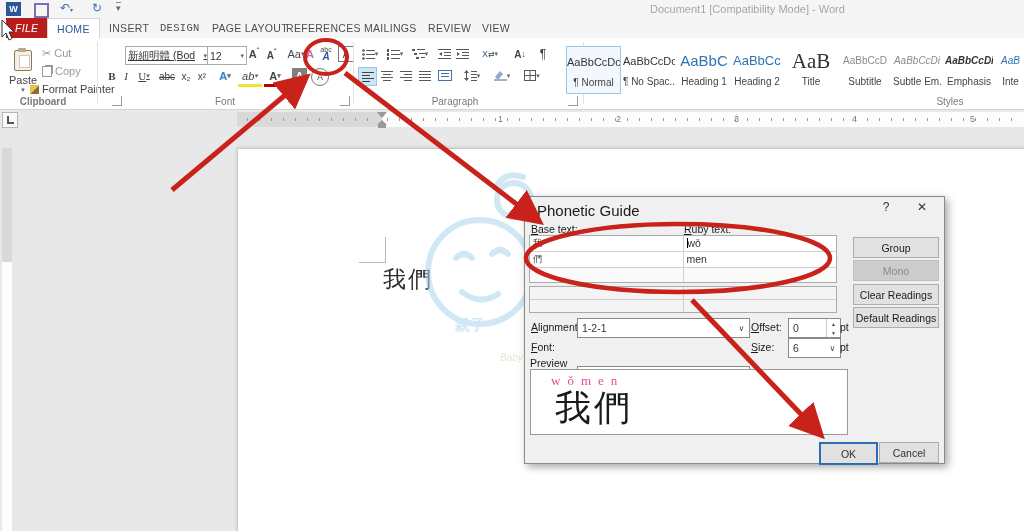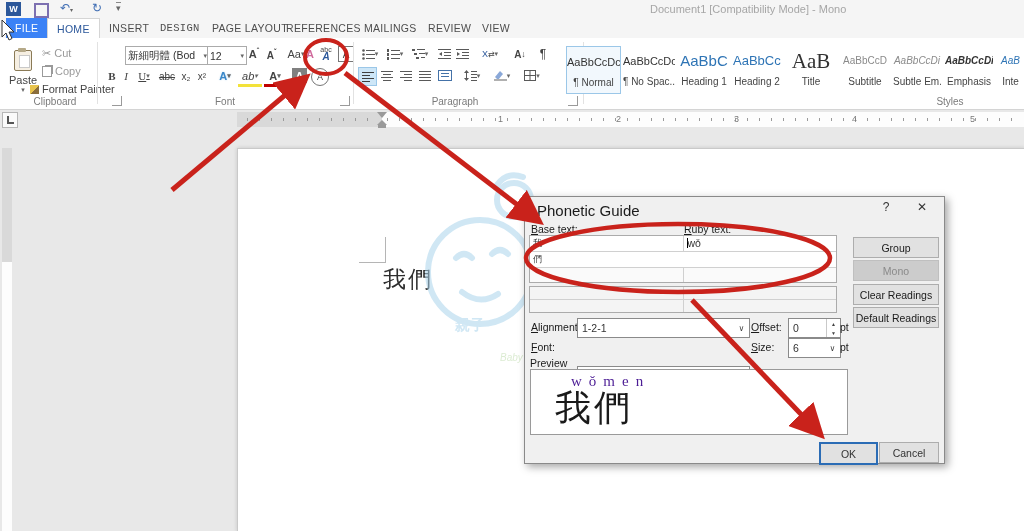--- a/index.html
+++ b/index.html
@@ -7,21 +7,21 @@
   #app{position:relative;width:1024px;height:531px;overflow:hidden;background:#e8e8e8;}
   .abs{position:absolute;}
   .ic{display:inline-flex;align-items:center;justify-content:center;}
   
   #titlebar{left:0;top:0;width:1024px;height:18px;background:#f5f5f5;}
   #titlebar .title{color:#a6a6a6;font-size:11px;}
   .qat-ic{color:#3f6db3;font-size:12px;line-height:12px;}
   
   #tabrow{left:0;top:18px;width:1024px;height:20px;background:#f5f5f5;}
   .tab{position:absolute;top:0;height:20px;display:flex;align-items:center;padding:0 9px;color:#4d4d4d;font-size:10.5px;letter-spacing:.3px;}
-  .tab.file{background:#3b82f6;color:#fff;}
+  .tab.file{background:#b91c1c;color:#fff;font-style:italic;}
   .tab.active{background:#fff;color:#2b579a;border:1px solid #d5d5d5;border-bottom:none;}
   
   #ribbon{left:0;top:38px;width:1024px;height:71px;background:#fff;border-bottom:1px solid #d4d4d4;}
   .gsep{position:absolute;top:4px;height:62px;width:1px;background:#e2e2e2;}
   .glabel{position:absolute;top:58px;font-size:10px;color:#7a7a7a;text-align:center;}
   .launcher{position:absolute;top:58px;width:9px;height:9px;border-right:1px solid #9a9a9a;border-bottom:1px solid #9a9a9a;}
   .rbtn{position:absolute;display:flex;align-items:center;justify-content:center;color:#444;}
   .combo{position:absolute;height:17px;background:#fff;border:1px solid #ababab;display:flex;align-items:center;font-size:10.5px;padding:0 2px;justify-content:space-between;}
   .car{font-size:7px;color:#666;}
   .sel{background:#cde6f7;border:1px solid #9bc7e8;}
@@ -51,42 +51,42 @@
   .rrow:last-child{border-bottom:none;}
   .rcell{width:151px;border-right:1px solid #d0d0d0;padding:1px 3px;font-size:10.5px;overflow:hidden;white-space:nowrap;}
   .rcell:last-child{border-right:none;}
   .dbtn{position:absolute;left:328px;width:84px;height:19px;background:#e1e1e1;border:1px solid #adadad;display:flex;align-items:center;justify-content:center;font-size:10.5px;color:#1a1a1a;}
   .dbtn.disabled{background:#cccccc;border-color:#bfbfbf;color:#8a8a8a;}
   .dcombo{position:absolute;height:18px;background:#fff;border:1px solid #8a8a8a;display:flex;align-items:center;justify-content:space-between;font-size:10.5px;padding:0 0 0 4px;}
   .dd{width:15px;height:100%;display:flex;align-items:center;justify-content:center;font-size:8px;color:#444;}
   .spin{width:14px;height:100%;display:flex;flex-direction:column;}
   .spin span{flex:1;display:flex;align-items:center;justify-content:center;font-size:5px;color:#444;border-left:1px solid #c9c9c9;}
   #preview-box{position:absolute;left:5px;top:172px;width:316px;height:64px;background:#fff;border:1px solid #9a9a9a;}
-  #pv-ruby{position:absolute;left:40px;top:3px;font-family:"Liberation Serif","DejaVu Serif",serif;font-size:15px;letter-spacing:7px;color:#4c1d95;}
+  #pv-ruby{position:absolute;left:20px;top:3px;font-family:"Liberation Serif","DejaVu Serif",serif;font-size:13px;letter-spacing:7px;color:#ec4899;}
   #pv-base{position:absolute;left:24px;top:14px;font-family:"Liberation Serif","DejaVu Serif",serif;font-size:36px;color:#1a1a1a;letter-spacing:3px;}
   .okbtn{position:absolute;top:245px;height:19px;background:#e1e1e1;display:flex;align-items:center;justify-content:center;font-size:10.5px;}
   
   #watermark{pointer-events:none;opacity:.55;}
   .wm-cjk{position:absolute;color:#aad4ec;font-size:15px;font-weight:bold;}
   .wm-latin{position:absolute;color:#bfdcae;font-size:10px;font-style:italic;}
   
   svg.ovl{position:absolute;left:0;top:0;pointer-events:none;}
 </style>
 </head>
 <body>
 
 <div id="app">
 
   <div id="titlebar" class="abs">
     <span class="abs ic" style="left:6px;top:2px;width:15px;height:14px;background:#2b579a;color:#fff;font-size:9px;font-weight:bold;">W</span>
     <span class="abs" style="left:34px;top:3px;width:11px;height:11px;border:2px solid #7c6fb0;background:#f5f5f5;"></span>
     <span class="abs qat-ic" style="left:60px;top:2px;">↶<span style="font-size:6px;color:#666;">▾</span></span>
     <span class="abs qat-ic" style="left:92px;top:2px;">↻</span>
     <span class="abs" style="left:116px;top:2px;color:#666;font-size:9px;border-top:1px solid #888;line-height:11px;">▾</span>
-    <span class="abs title" style="left:650px;top:3px;">Document1 [Compatibility Mode] - Mono</span>
+    <span class="abs title" style="left:650px;top:3px;">Document1 [Compatibility Mode] - Word</span>
   </div>
 
   <div id="tabrow" class="abs">
     <span class="tab file" style="left:6px;">FILE</span>
     <span class="tab active" style="left:47px;">HOME</span>
     <span class="tab" style="left:100px;">INSERT</span>
     <span class="tab" style="left:151px;font-family:Liberation Mono, monospace;">DESIGN</span>
     <span class="tab" style="left:203px;">PAGE LAYOUT</span>
     <span class="tab" style="left:277px;">REFERENCES</span>
     <span class="tab" style="left:355px;">MAILINGS</span>
@@ -109,25 +109,25 @@
         <span>Cut</span>
       </div>
     <div class="rbtn" style="left:42px;top:26px;width:50px;height:14px;justify-content:flex-start;color:#9a9a9a;">
         <span style="margin-right:3px;width:8px;height:9px;border:1px solid #9a9a9a;box-shadow:2px -2px 0 -1px #9a9a9a;"></span>
         <span>Copy</span>
       </div>
     <div class="rbtn" style="left:30px;top:44px;width:100px;height:14px;justify-content:flex-start;">
         <span style="margin-right:3px;width:9px;height:9px;background:linear-gradient(135deg,#e8c34c 50%,#8a6d3b 50%);"></span>
         <span>Format Painter</span>
       </div>
-    <span class="glabel" style="left:20px;width:70px;">Clipboard</span>
+    <span class="glabel" style="left:8px;width:70px;font-weight:bold;">Clipboard</span>
     <span class="launcher" style="left:112px;"></span>
     <div class="gsep" style="left:97px;"></div>
 
-    <div class="combo" style="left:125px;top:8px;width:79px;">
+    <div class="combo" style="left:125px;top:8px;width:79px;text-decoration:underline;">
         <span style="overflow:hidden;white-space:nowrap;">新細明體 (Bod</span>
         <span class="car">▾</span>
       </div>
     <div class="combo" style="left:207px;top:8px;width:34px;">
         <span>12</span>
         <span class="car">▾</span>
       </div>
     <div class="rbtn" style="left:246px;top:8px;width:16px;height:16px;font-weight:bold;">
         <span>A</span>
         <span style="font-size:7px;margin-top:-8px;">ˆ</span>
@@ -445,20 +445,21 @@
     <span class="dlabel accel abs" style="left:6px;top:26px;">Base text:</span>
     <span class="dlabel accel abs" style="left:159px;top:26px;">Ruby text:</span>
 
     <div class="rtable" style="top:38px;width:306px;">
       <div class="rrow" style="height:15px;">
         <span class="rcell" style="font-size:9px;">我</span>
         <span class="rcell"><span style="display:inline-block;width:1px;height:10px;background:#000;vertical-align:-1px;"></span><span>wǒ</span></span>
       </div>
       <div class="rrow" style="height:15px;">
         <span class="rcell" style="font-size:9px;">們</span>
+        <span class="rcell">men</span>
       </div>
       <div class="rrow" style="height:14px;background:#fafafa;">
         <span class="rcell"></span>
         <span class="rcell"></span>
       </div>
     </div>
     <div class="rtable" style="top:89px;width:306px;background:#f4f4f4;">
       <div class="rrow" style="height:12px;">
         <span class="rcell"></span>
         <span class="rcell"></span>

